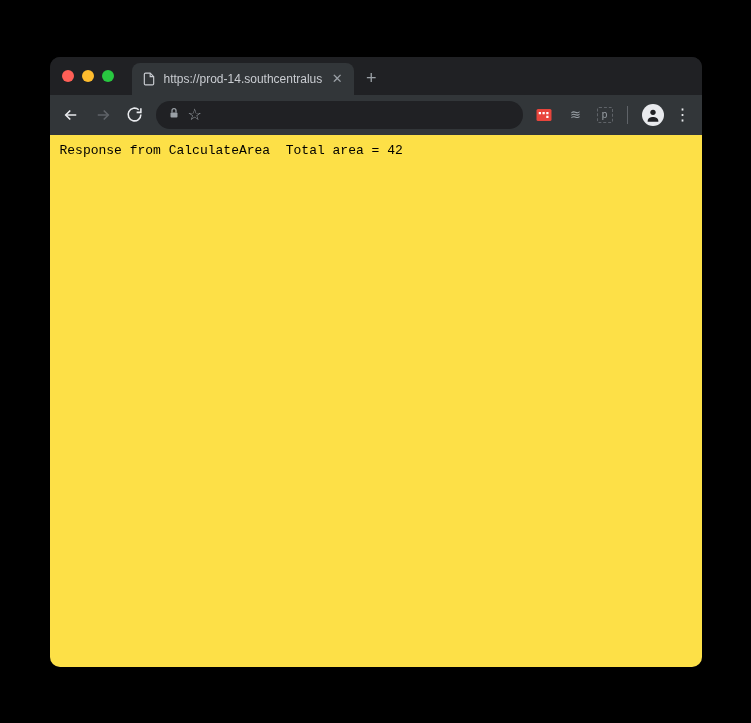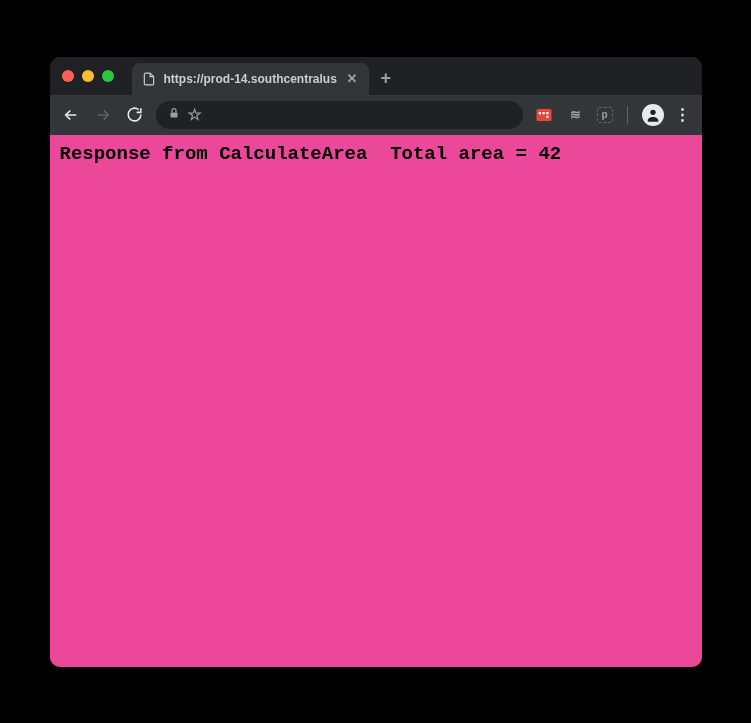--- a/index.html
+++ b/index.html
@@ -14,21 +14,20 @@
     }
     .window {
       width: 652px;
       height: 610px;
       background: #202124;
       border-radius: 10px;
       box-shadow: 0 20px 60px rgba(0,0,0,.6);
       overflow: hidden;
       display: flex;
       flex-direction: column;
-      font-weight: bold;
     }
     .titlebar {
       height: 38px;
       background: #202124;
       display: flex;
       align-items: center;
       padding: 0 12px;
       gap: 8px;
     }
     .traffic { display: flex; gap: 8px; margin-right: 10px; }
@@ -102,25 +101,25 @@
     .divider { width: 1px; height: 18px; background: #5f6368; margin: 0 4px; }
     .avatar {
       width: 22px; height: 22px; border-radius: 50%;
       background: #e8eaed;
       display: flex; align-items: center; justify-content: center;
       color: #202124; cursor: pointer;
     }
     .menu { color: #e8eaed; cursor: pointer; width: 18px; text-align:center; }
     .content {
       flex: 1;
-      background: #ec4899;
+      background: #fde047;
       padding: 8px 10px;
       color: #000;
       font-family: "Courier New", Courier, monospace;
-      font-size: 19px;
+      font-size: 13px;
       white-space: pre;
     }
   </style>
 </head>
 <body>
 
 <div class="window">
   <div class="titlebar">
     <div class="traffic">
       <div class="dot red"></div>

